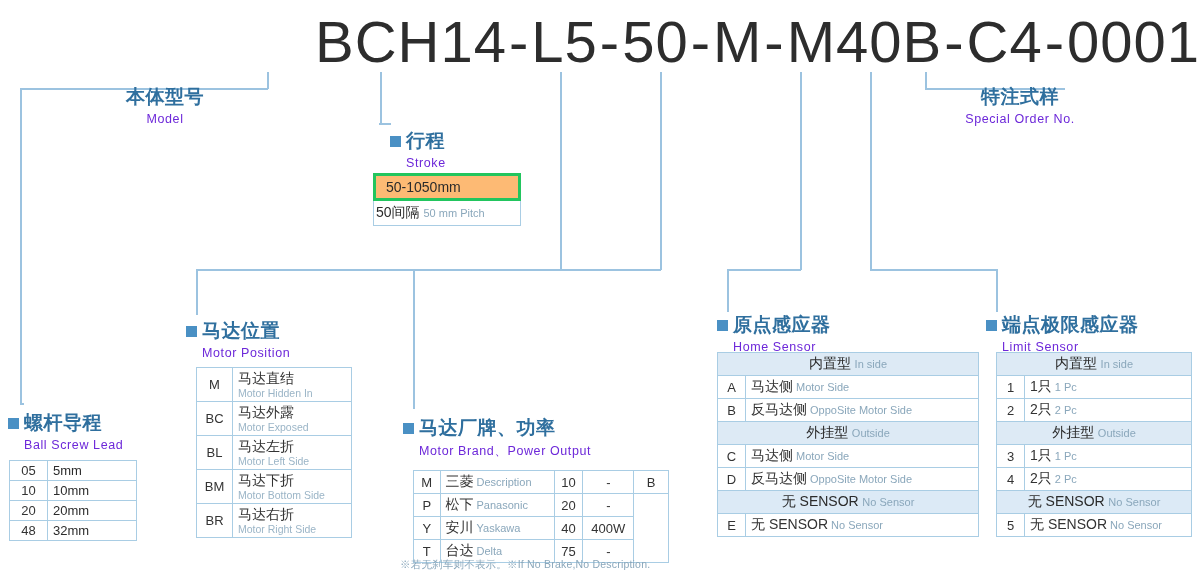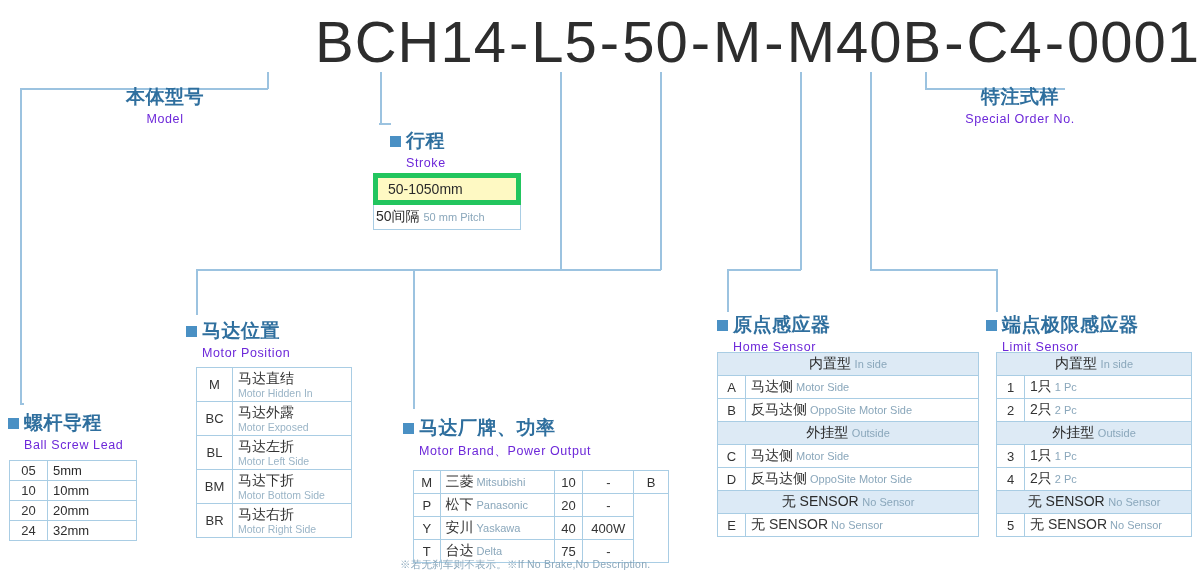--- a/index.html
+++ b/index.html
@@ -61,21 +61,21 @@
   td.full { text-align:center; }
   tr.hdr td { background:#ddeaf5; font-weight:normal; }
   tr.nos td { background:#dceaf6; }
   .note {
     position:absolute; font-size:10.5px; color:#8aa7bb; letter-spacing:0.2px;
   }
 
   
   .strokebox { position:absolute; }
   .strokebox .b1 {
-    border:5px solid #22c55e; background:#fef9c3;
+    border:3px solid #22c55e; background:#fdba74;
     font-size:14px; padding:3px 10px; width:148px;
   }
   .strokebox .b2 {
     border:1px solid #a9cde4; border-top:none; background:#ffffff;
     font-size:14px; padding:3px 2px; width:148px;
   }
   .strokebox .b2 .en { font-size:11px; color:#8aa7bb; }
 </style>
 </head>
 <body>
@@ -147,21 +147,21 @@
   </tr>
   <tr>
     <td class="k">10</td>
     <td class="v">10mm</td>
   </tr>
   <tr>
     <td class="k">20</td>
     <td class="v">20mm</td>
   </tr>
   <tr>
-    <td class="k">24</td>
+    <td class="k">48</td>
     <td class="v">32mm</td>
   </tr>
 </tbody>
   </table>
 
 <div class="ghead" style="left:186px; top:318px;">
   <span class="sq"></span><span class="cn">马达位置</span>
   <span class="en ind">Motor Position</span>
 </div>
 <table class="t" style="left:196px; top:367px; width:156px;">
@@ -206,21 +206,21 @@
 
 <div class="ghead" style="left:403px; top:415px;">
   <span class="sq"></span><span class="cn">马达厂牌、功率</span>
   <span class="en ind">Motor Brand、Power Output</span>
 </div>
 <table class="t" style="left:413px; top:470px; width:256px;">
   <tbody>
       <tr>
     <td class="k" style="width:26px;">M</td>
     <td class="v" style="width:112px;">
-      <span class="cn">三菱</span><span class="en">Mitsubishi</span>
+      <span class="cn">三菱</span><span class="en">Description</span>
     </td>
     <td class="k" style="width:28px;">10</td>
     <td class="k" style="width:50px;">-</td>
     <td class="k" style="width:34px;">B</td>
   </tr>
   <tr>
     <td class="k">P</td>
     <td class="v">
       <span class="cn">松下</span><span class="en">Panasonic</span>
     </td>

